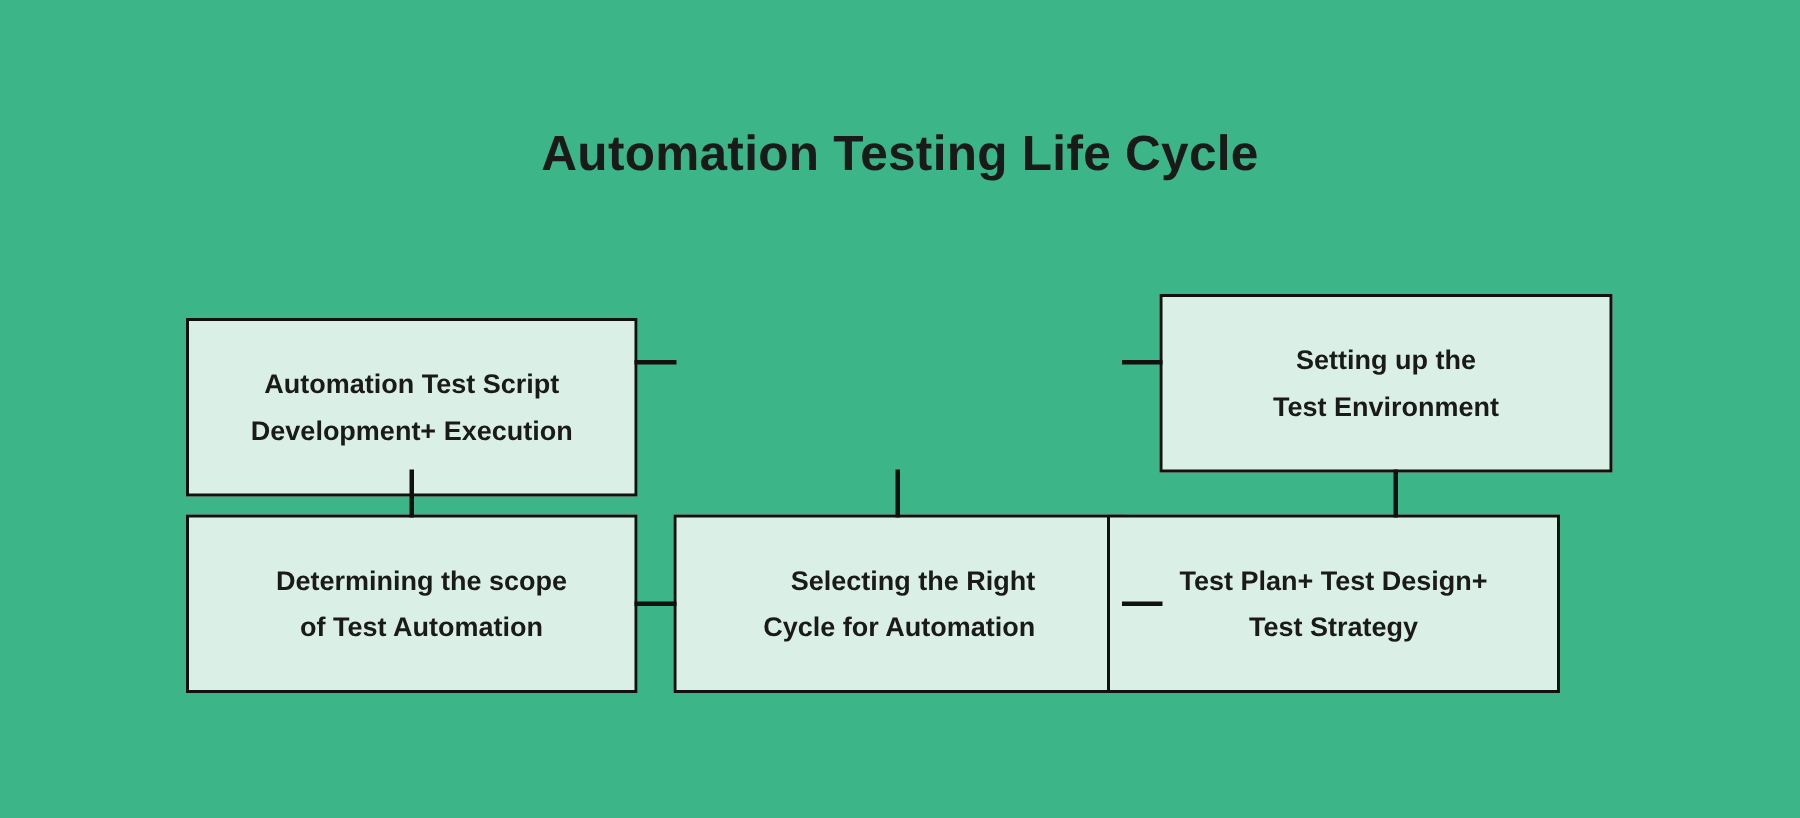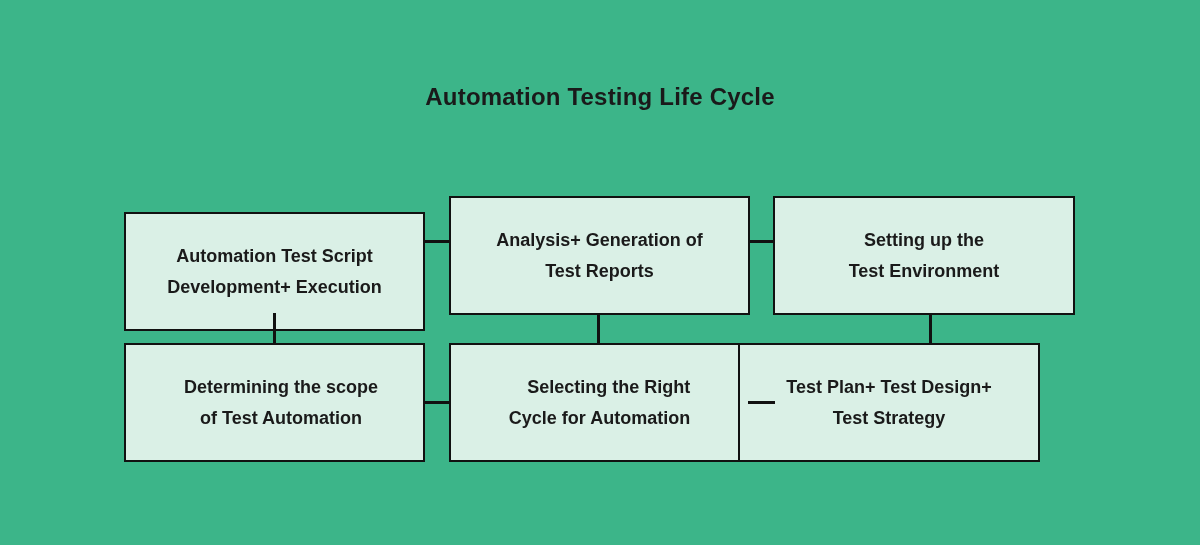--- a/index.html
+++ b/index.html
@@ -11,21 +11,21 @@
   html,body{margin:0;padding:0;}
   body{
     width:1200px;height:545px;
     background:var(--background);
     font-family:"Liberation Sans",sans-serif;
     position:relative;overflow:hidden;
   }
   .canvas{position:absolute;left:0;top:0;width:1200px;height:545px;background:var(--background);}
   .title{
     position:absolute;left:0;top:83px;width:1200px;margin:0;
-    text-align:center;font-size:24px;font-weight:700;color:var(--text);
+    text-align:center;font-size:33px;font-weight:700;color:var(--text);
     letter-spacing:0.2px;
   }
   .box{
     position:absolute;width:301px;height:119px;
     background:var(--box-fill);
     border:2.5px solid var(--line);
     box-sizing:border-box;
     display:flex;align-items:center;justify-content:center;
     text-align:center;
   }
@@ -54,26 +54,20 @@
 
   <h1 class="title">Automation Testing Life Cycle</h1>
 
   <div class="box box-r1c1">
     <div class="box-label">
       <div>Automation Test Script</div>
       <div>Development+ Execution</div>
     </div>
   </div>
 
-  <div class="box box-r1c2">
-    <div class="box-label">
-      <div>Analysis+ Generation of</div>
-      <div>Test Reports</div>
-    </div>
-  </div>
 
   <div class="box box-r1c3">
     <div class="box-label">
       <div>Setting up the</div>
       <div>Test Environment</div>
     </div>
   </div>
 
   <div class="box box-r2c1">
     <div class="box-label">

